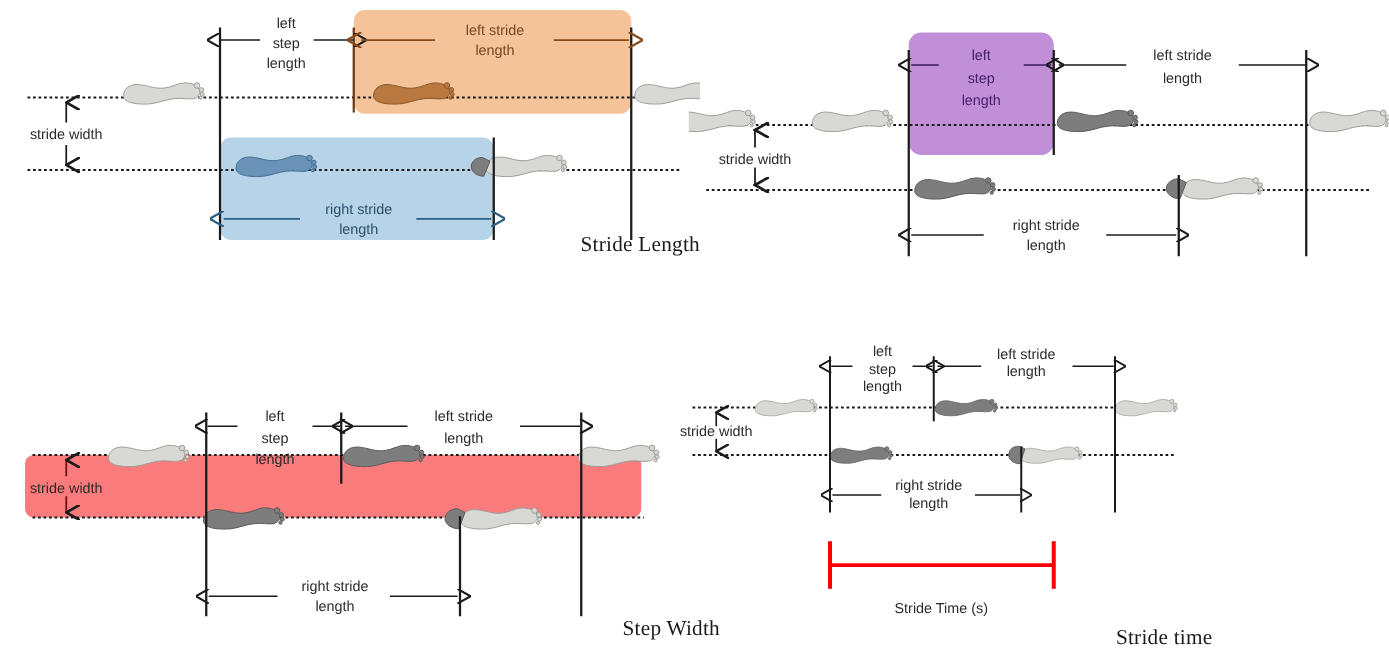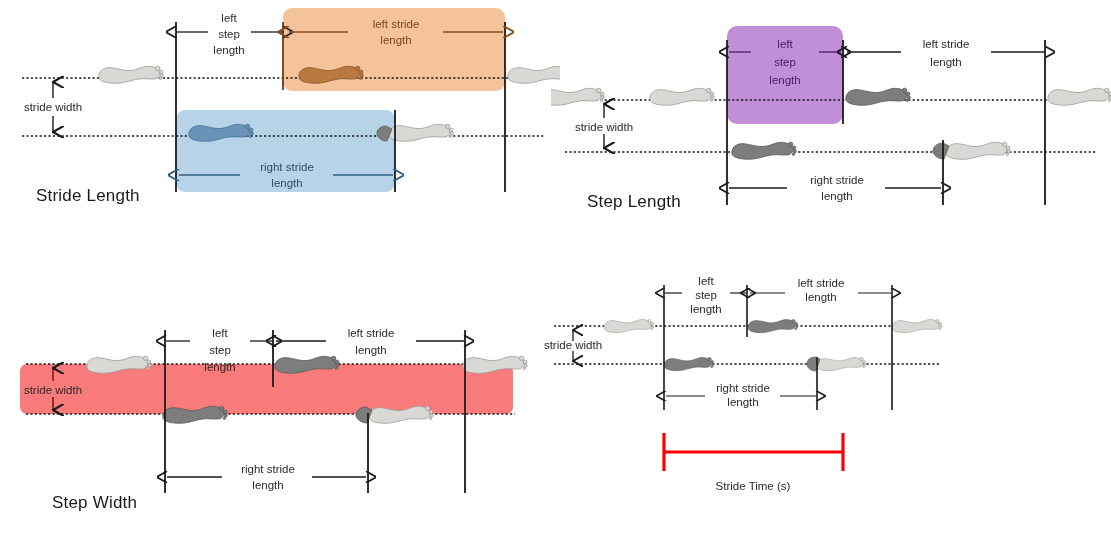--- a/index.html
+++ b/index.html
@@ -22,27 +22,26 @@
   .panel {
     position: absolute;
   }
   .panel-canvas {
     position: absolute;
     left: 0;
     top: 0;
   }
   .caption {
     position: absolute;
-    font-family: Liberation Sans, sans-serif;
+    font-family: Liberation Serif, serif;
     font-size: 17px;
     color: #1a1a1a;
-    text-align: left;
+    text-align: right;
     white-space: nowrap;
     letter-spacing: 0.2px;
-    padding-left: 36px;
   }
   svg text {
     font-family: "Liberation Sans", sans-serif;
   }
   .lbl {
     font-size: 11.5px;
     fill: #2b2b2b;
   }
   .lbl-sw {
     font-size: 11.5px;
@@ -173,21 +172,20 @@
 
       <line x1="178" y1="188" x2="236" y2="188" stroke="#1a1a1a" stroke-width="1.3" marker-start="url(#ar-k-l)"></line>
       <line x1="334" y1="188" x2="390" y2="188" stroke="#1a1a1a" stroke-width="1.3" marker-end="url(#ar-k-r)"></line>
       <text class="lbl" x="286" y="184" text-anchor="middle">right stride</text>
       <text class="lbl" x="286" y="200" text-anchor="middle">length</text>
 
       <line x1="53" y1="118" x2="53" y2="104" stroke="#1a1a1a" stroke-width="1.4" marker-end="url(#ar-up)"></line>
       <line x1="53" y1="134" x2="53" y2="148" stroke="#1a1a1a" stroke-width="1.4" marker-end="url(#ar-dn)"></line>
       <text class="lbl-sw" x="53" y="131" text-anchor="middle">stride width</text>
     </svg>
-    <div class="caption" style="left:0; top:192px; width:560px;">Step Length</div>
   </div>
 
   <div class="panel" style="left:0px; top:265px; width:560px; height:269px;">
     <svg class="panel-canvas" width="560" height="269" viewBox="0 0 560 269">
 
       <rect x="20" y="99" width="493" height="50" rx="7" ry="7" fill="#f97b7b"></rect>
 
       <line x1="26" y1="99" x2="515" y2="99" stroke="#1a1a1a" stroke-width="1.6" stroke-dasharray="2.2 2.2"></line>
       <line x1="26" y1="149" x2="515" y2="149" stroke="#1a1a1a" stroke-width="1.6" stroke-dasharray="2.2 2.2"></line>
 
@@ -264,15 +262,16 @@
 
       <line x1="33" y1="76" x2="33" y2="65" stroke="#1a1a1a" stroke-width="1.3" marker-end="url(#ar-up)"></line>
       <line x1="33" y1="86" x2="33" y2="96" stroke="#1a1a1a" stroke-width="1.3" marker-end="url(#ar-dn)"></line>
       <text class="lbl-sw" x="33" y="84" font-size="10.5" text-anchor="middle">stride width</text>
 
       <line x1="124" y1="168" x2="124" y2="206" stroke="#fb0000" stroke-width="3.2"></line>
       <line x1="303" y1="168" x2="303" y2="206" stroke="#fb0000" stroke-width="3.2"></line>
       <line x1="124" y1="187" x2="303" y2="187" stroke="#fb0000" stroke-width="3"></line>
       <text class="lbl" x="213" y="225" font-size="11.5" text-anchor="middle">Stride Time (s)</text>
     </svg>
+    <div class="caption" style="left:0; top:235px; width:430px;">Stride time</div>
   </div>
 
 </div>
 
 </body></html>

